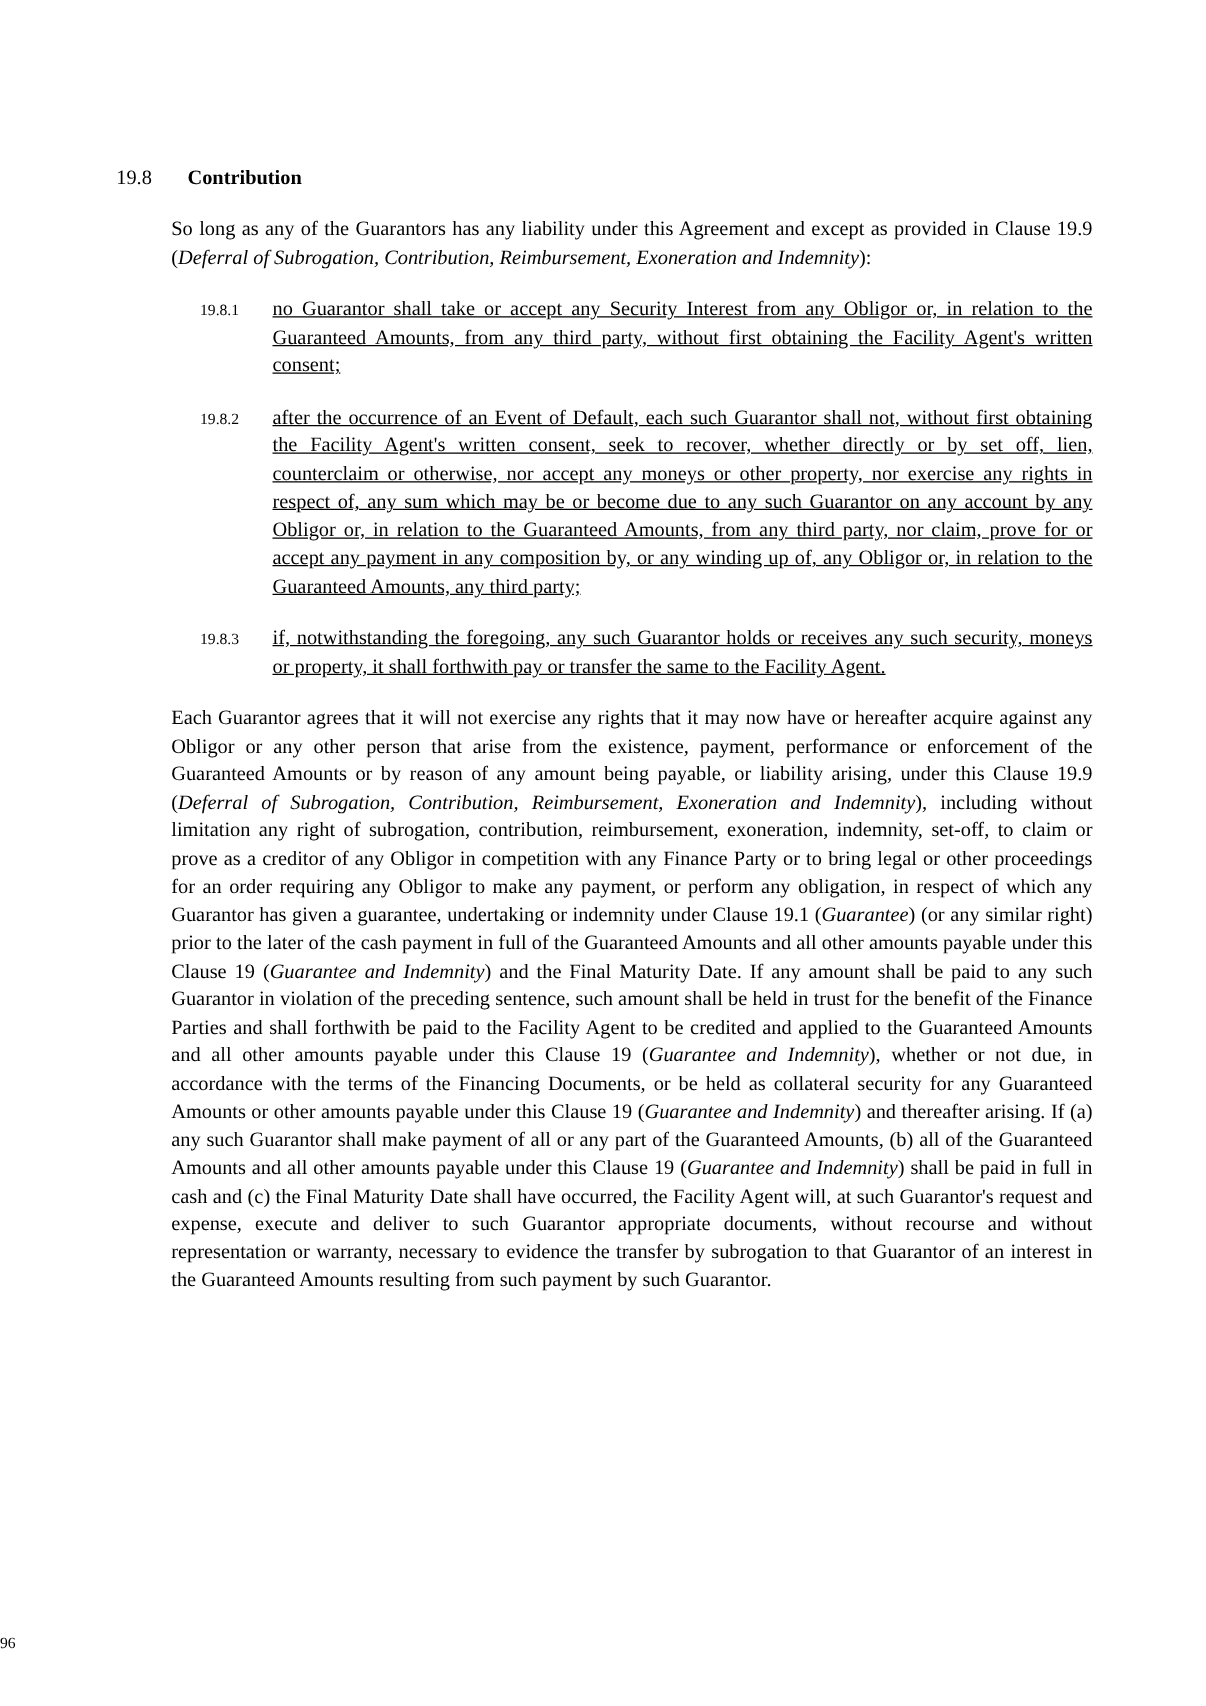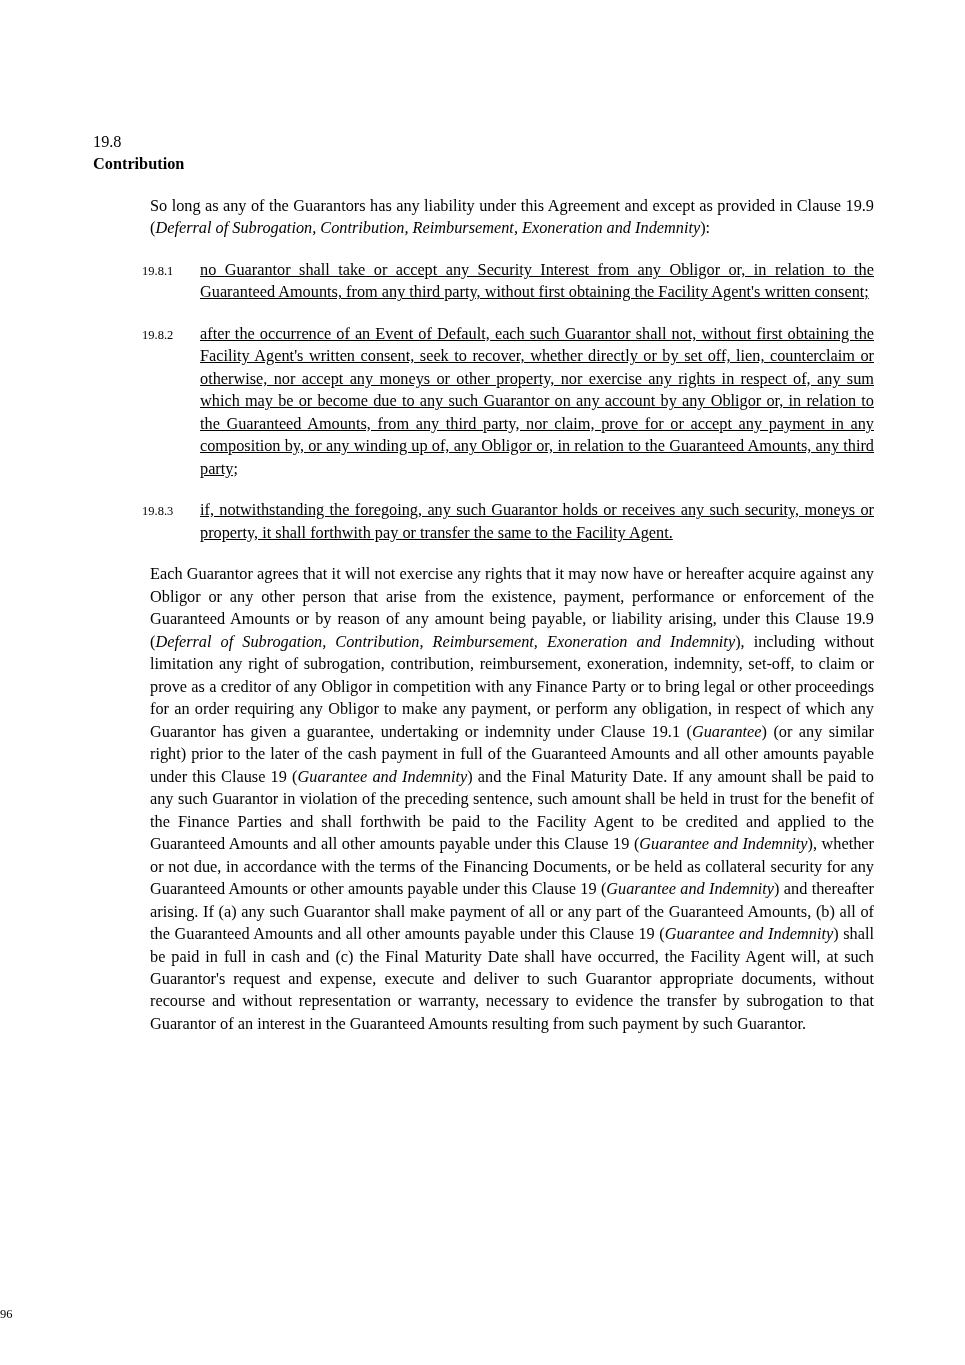--- a/index.html
+++ b/index.html
@@ -17,37 +17,36 @@
   }
   .content {
     position: absolute;
     top: 131px;
     left: 93px;
     right: 91px;
   }
   .clause-head {
     display: flex;
     margin-bottom: 19px;
-    flex-direction: column;
   }
   .clause-num {
     flex: none;
     width: 57px;
   }
   .clause-title {
     font-weight: bold;
   }
   .para {
-    margin-left: 57px;
+    margin-left: 44px;
     margin-bottom: 19px;
     text-align: justify;
   }
   .subclause {
     display: flex;
-    margin-left: 49px;
+    margin-left: 67px;
     margin-bottom: 19px;
   }
   .sub-num {
     flex: none;
     width: 58px;
     font-size: 12.5px;
     padding-top: 4px;
   }
   .sub-text {
     flex: 1;

